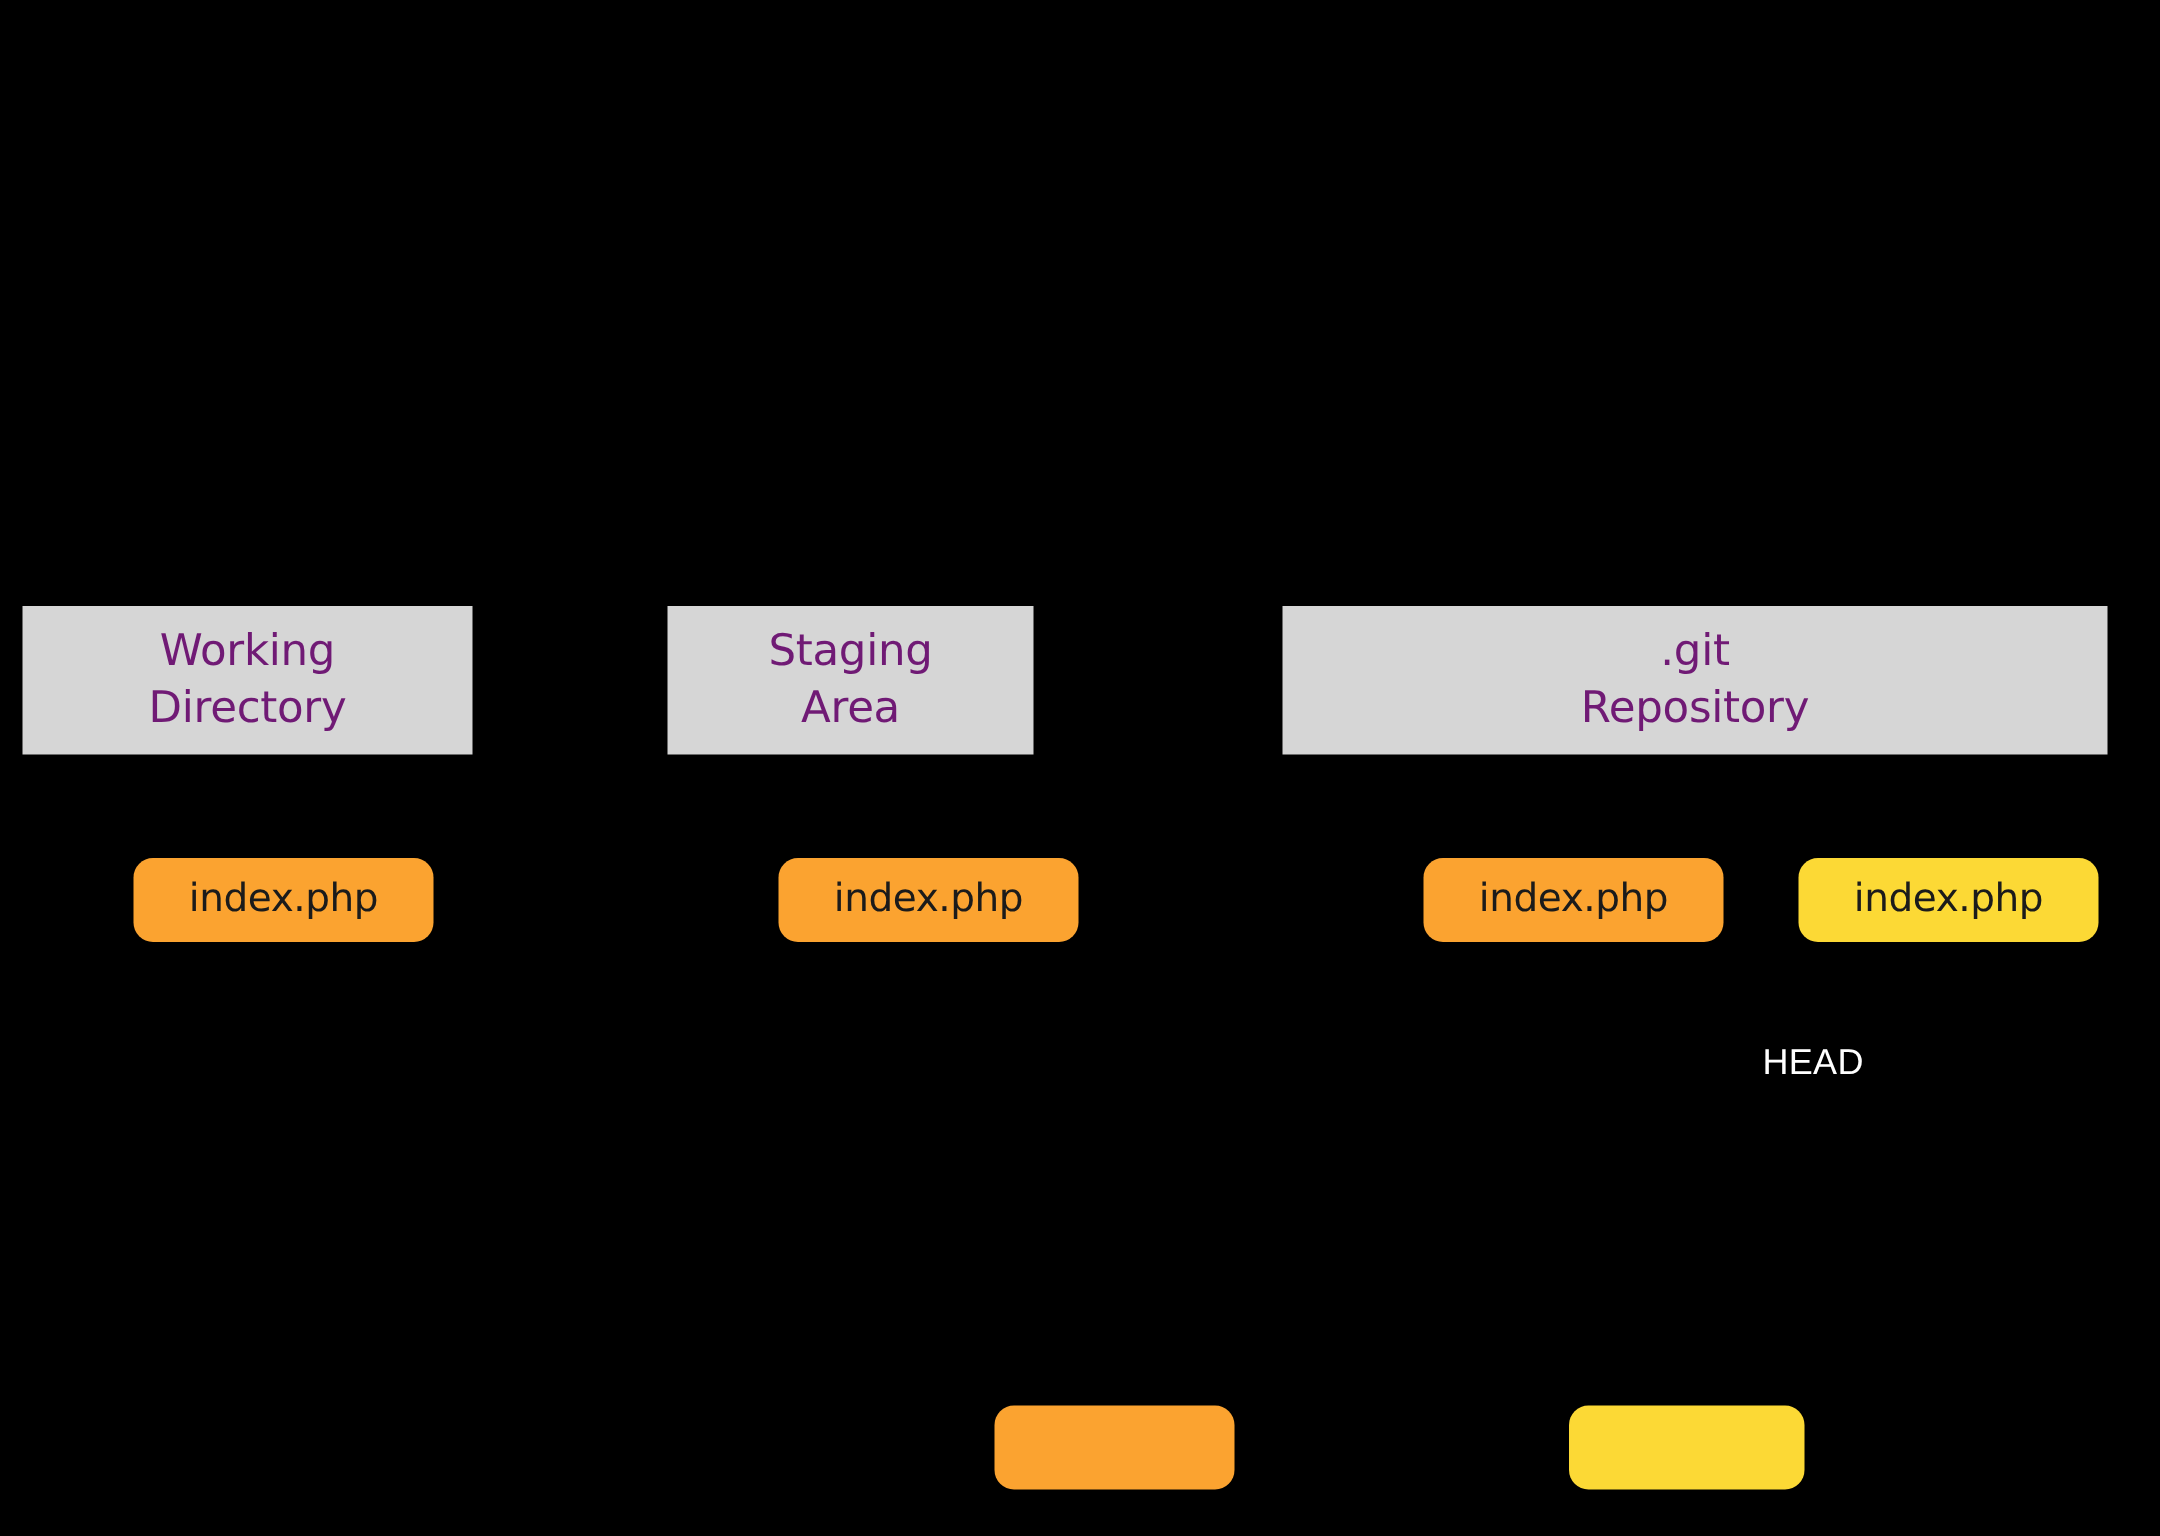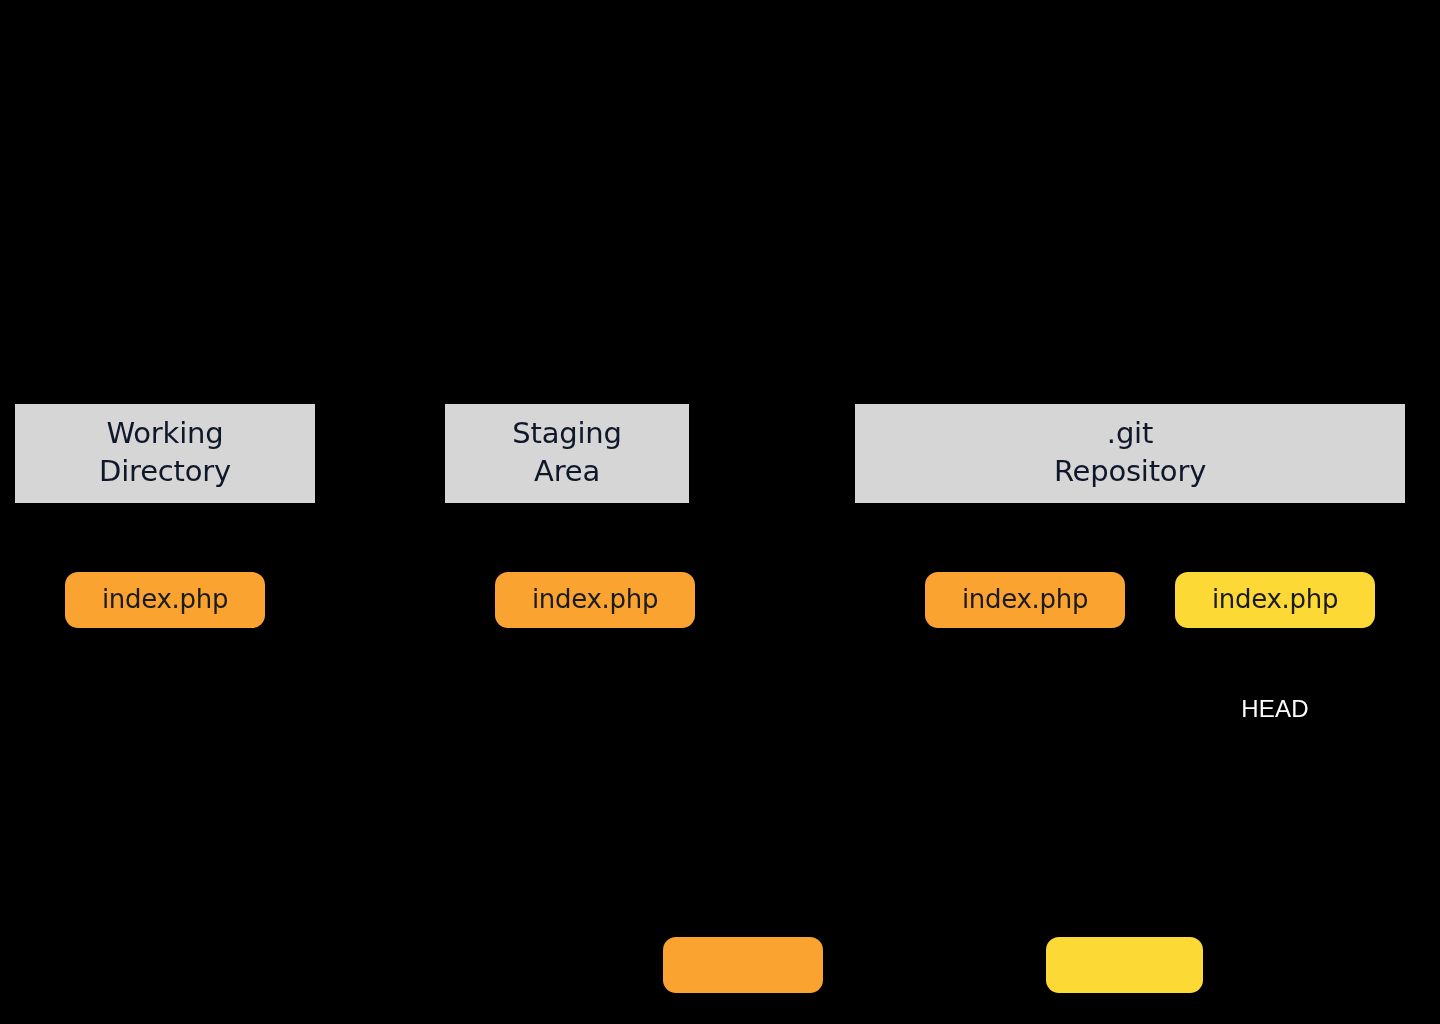--- a/index.html
+++ b/index.html
@@ -17,21 +17,21 @@
   #canvas {
     position: relative;
     width: 1440px;
     height: 1024px;
   }
 
   
   .col-header {
     position: absolute;
     background: #d6d6d6;
-    color: #0f172a;
+    color: #701a75;
     display: flex;
     align-items: center;
     justify-content: center;
     text-align: center;
     font-family: "DejaVu Sans", sans-serif;
     font-size: 29px;
     font-weight: 500;
     line-height: 1.28;
     letter-spacing: -0.2px;
     white-space: pre-line;
@@ -52,33 +52,34 @@
     display: flex;
     align-items: center;
     justify-content: center;
     font-family: "DejaVu Sans", sans-serif;
     font-size: 26px;
     font-weight: 400;
     letter-spacing: -0.3px;
     color: #1b1b1b;
     box-sizing: border-box;
     padding-bottom: 2px;
+    margin-left: 24px;
   }
   #pill-working  { left: 65px; }
   #pill-staging  { left: 495px; }
   #pill-repo-old { left: 925px; }
   #pill-repo-head{ left: 1175px; }
 
   
   #head-label {
     position: absolute;
     left: 1175px;
     top: 695px;
     width: 200px;
-    text-align: center;
+    text-align: left;
     color: #ffffff;
     font-family: "Liberation Sans", sans-serif;
     font-size: 24px;
     font-weight: 400;
     letter-spacing: 0.2px;
   }
 
   
   .legend-bar {
     position: absolute;

